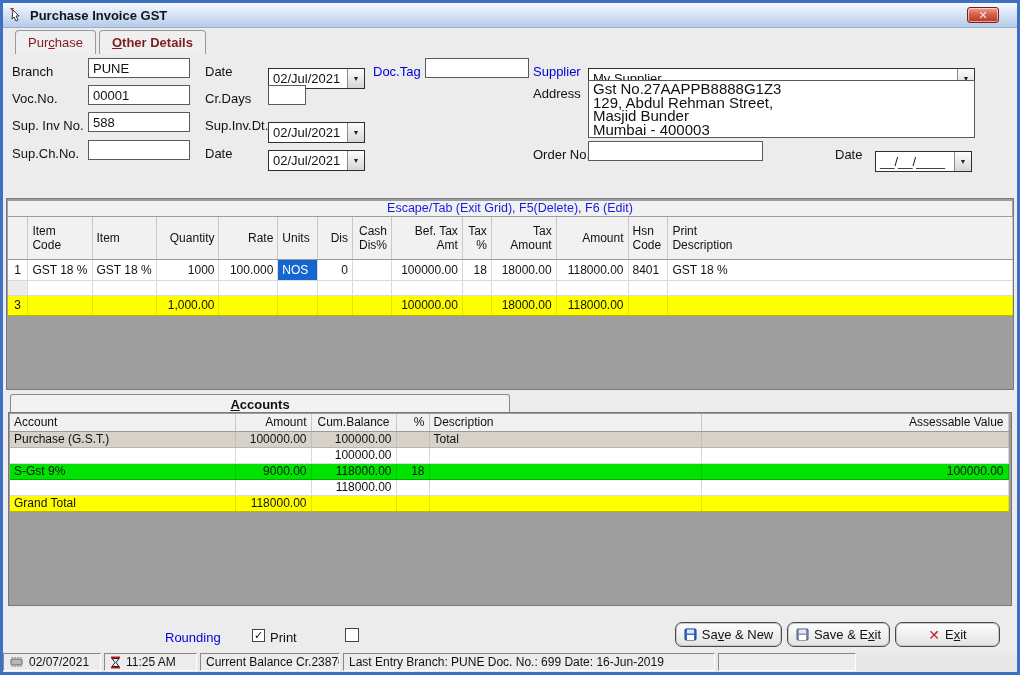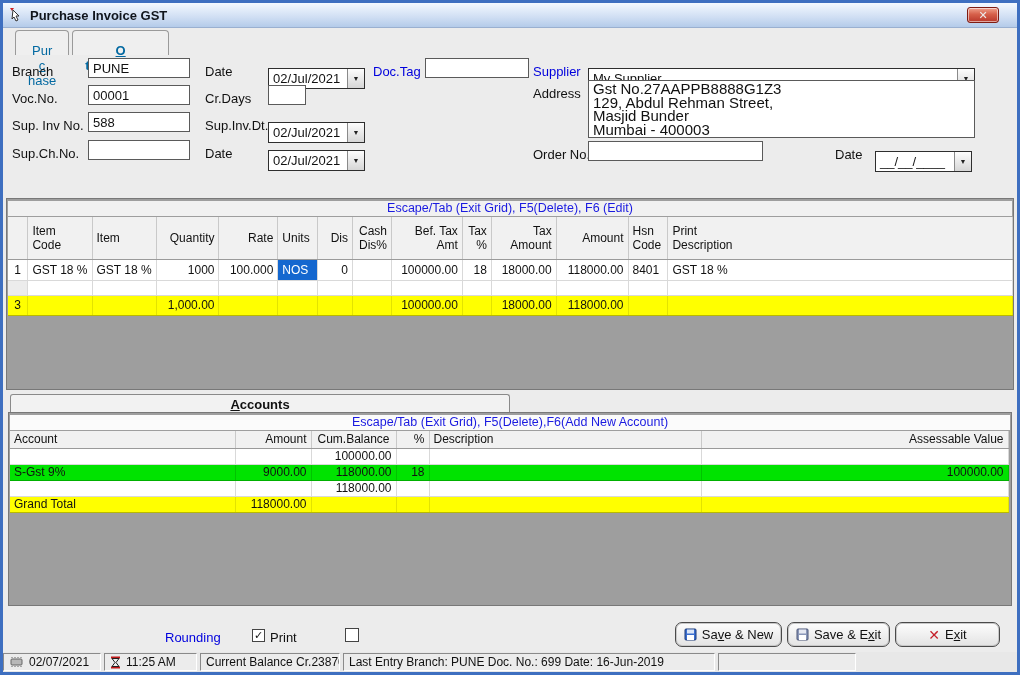--- a/index.html
+++ b/index.html
@@ -25,23 +25,23 @@
     background:linear-gradient(#f0a18c,#d6604a 45%,#b8372a);
     border:1px solid #7e1c12; border-radius:3px;
     box-shadow:inset 0 0 0 1px rgba(255,255,255,.55);
     display:flex; align-items:center; justify-content:center; cursor:pointer;
   }
   .close-btn span{ color:#ececec; font-size:11px; font-weight:bold; line-height:1; }
 
   
   .tabstrip{ position:absolute; left:12px; top:27px; display:flex; gap:3px; }
   .tab{
-    height:24px; padding:12px 12px; display:flex; align-items:center;
+    height:24px; padding:0 12px; display:flex; align-items:center;
     border:1px solid #9a9a9a; border-bottom:none; border-radius:4px 4px 0 0;
-    background:#efefef; font-size:13px; color:#0369a1; cursor:pointer;flex-direction:column;
+    background:#efefef; font-size:13px; color:#7f1d1d; cursor:pointer;
   }
   .tab.bold{ font-weight:bold; }
   .u{ text-decoration:underline; }
 
   
   .lbl{ position:absolute; font-size:13px; color:#111; white-space:nowrap; }
   .lbl-blue{ color:#0000dd; }
   .field{
     position:absolute; background:#fff; border:1px solid #5a5a5a;
     font-family:inherit; font-size:13px; color:#111; padding:1px 4px; height:20px;
@@ -319,41 +319,48 @@
       </tbody>
     </table>
   </div>
 
   <div class="acc-tab">
     <span></span>
       <span class="u">A</span>
       <span>ccounts</span>
   </div>
   <div class="acc-box">
-    <div class="hint">Escape/Tab (Exit Grid), F5(Delete),F6(Add New Account)</div>
     <table class="grid agrid">
       <colgroup>
         <col style="width:225px">
           <col style="width:76px">
           <col style="width:85px">
         <col style="width:33px">
           <col style="width:272px">
           <col style="width:307px">
       </colgroup>
       <thead>
         <tr>
           <th>Account</th>
           <th>Amount</th>
           <th>Cum.Balance</th>
           <th>%</th>
           <th>Description</th>
           <th>Assessable Value</th>
         </tr>
       </thead>
       <tbody>
+        <tr class="r-gray">
+          <td>Purchase (G.S.T.)</td>
+          <td>100000.00</td>
+          <td>100000.00</td>
+          <td></td>
+          <td>Total</td>
+          <td></td>
+        </tr>
         <tr>
           <td></td>
           <td></td>
           <td>100000.00</td>
           <td></td>
           <td></td>
           <td></td>
         </tr>
         <tr class="r-green">
           <td>S-Gst 9%</td>

